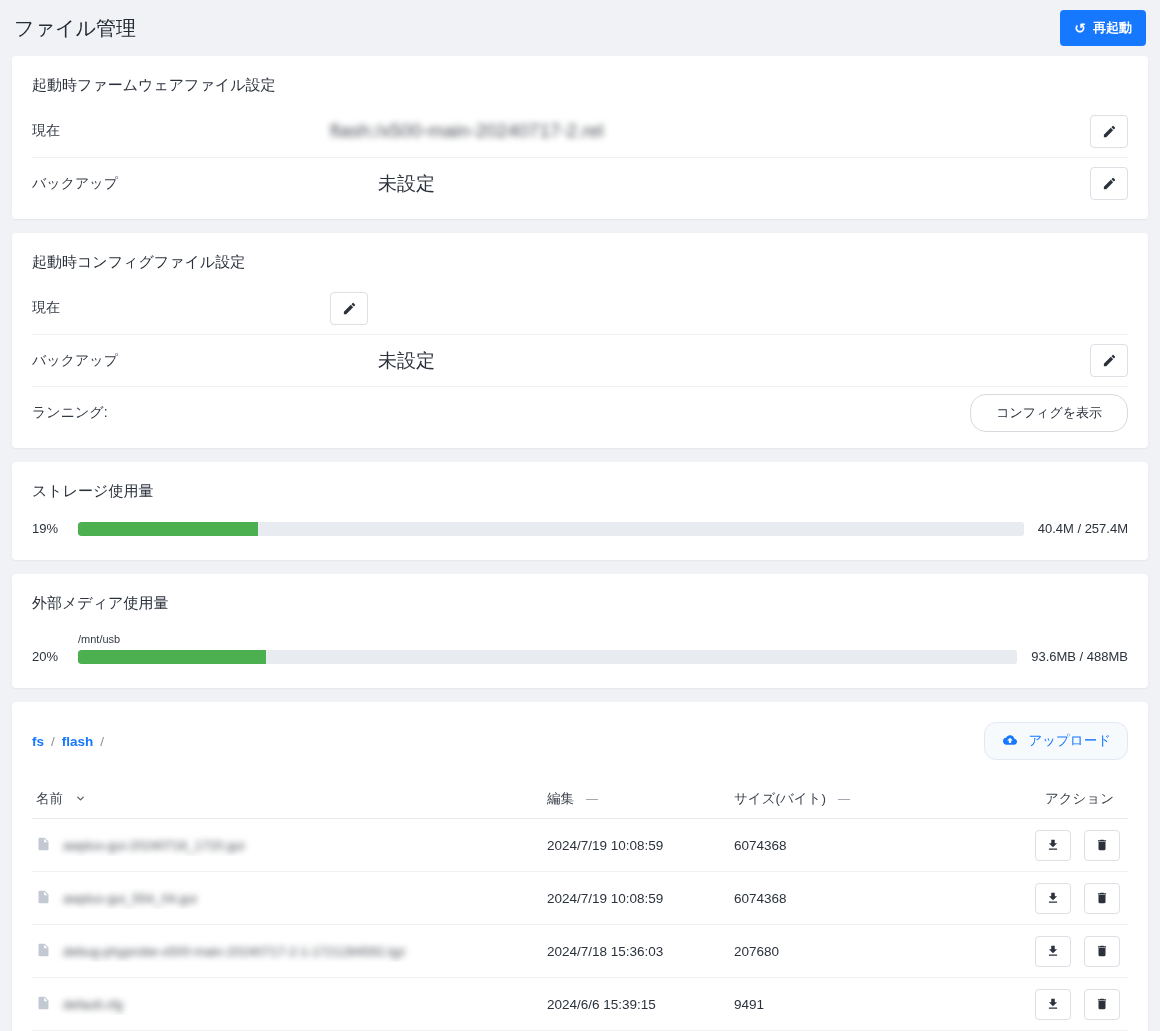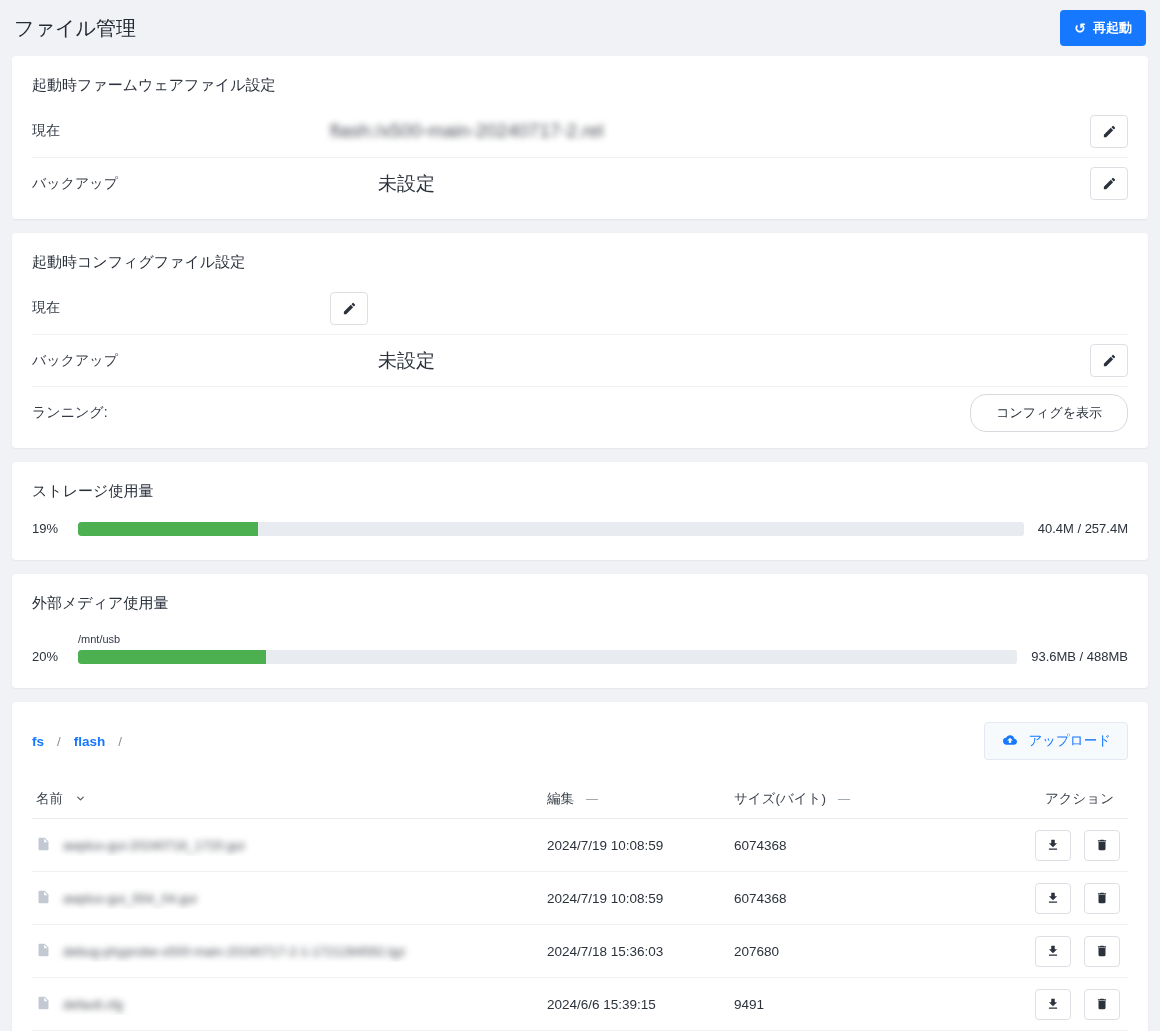--- a/index.html
+++ b/index.html
@@ -54,26 +54,26 @@
   .progress-row { display: flex; align-items: center; gap: 14px; padding: 10px 0 14px 0; }
   .percent-label { font-size: 13px; color: #2b323c; width: 32px; flex: 0 0 auto; }
   .progress-track {
     flex: 1; height: 14px; background: #e8ebef; border-radius: 3px; overflow: hidden;
   }
   .progress-fill { height: 100%; background: #4caf50; border-radius: 3px 0 0 3px; }
   .usage-label { font-size: 13px; color: #2b323c; white-space: nowrap; flex: 0 0 auto; }
   .mount-label { font-size: 11px; color: #333a44; margin: 10px 0 2px 46px; }
   
   .files-head { display: flex; align-items: center; justify-content: space-between; padding: 6px 0 12px 0; }
-  .breadcrumb { font-size: 13.5px; display: flex; align-items: center; gap: 13px; }
+  .breadcrumb { font-size: 13.5px; display: flex; align-items: center; gap: 7px; }
   .crumb-link { color: #1677ff; font-weight: 700; text-decoration: none; cursor: pointer; }
   .crumb-sep { color: #8a919b; }
   .btn-upload {
     display: inline-flex; align-items: center; gap: 9px;
-    background: #f7fafd; border: 1px solid #e2e9f2; border-radius: 4px;
+    background: #f7fafd; border: 1px solid #e2e9f2; border-radius: 12px;
     padding: 9px 16px; font-size: 13.5px; color: #1677ff; cursor: pointer;
     font-family: inherit;
   }
   .file-table { margin-top: 8px; }
   .tbl-row {
     display: grid; grid-template-columns: 1fr 187px 250px 140px;
     align-items: center;
   }
   .tbl-header { border-bottom: 1px solid #e8eaee; padding: 10px 4px; color: #3c434d; font-size: 13.5px; }
   .tbl-header .hdr-cell { display: flex; align-items: center; gap: 12px; }

